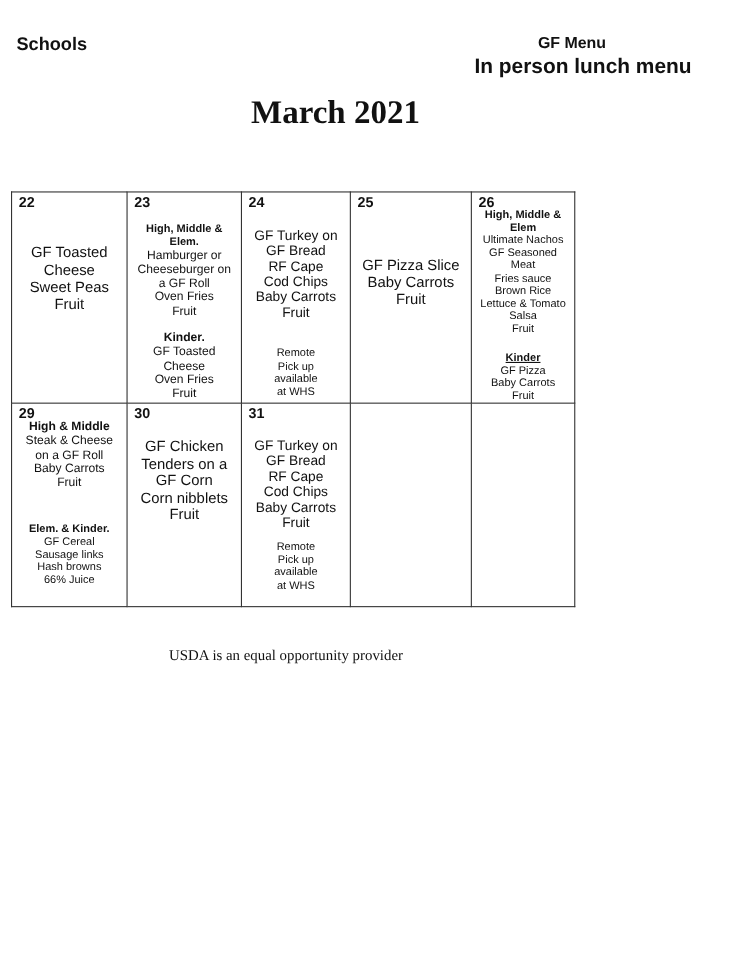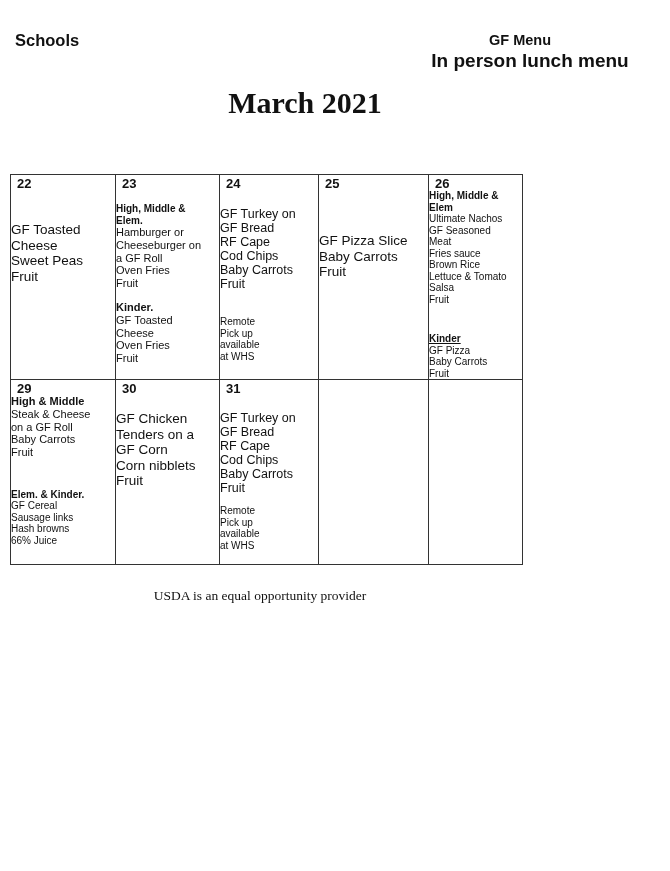--- a/index.html
+++ b/index.html
@@ -4,21 +4,21 @@
 <style>
   html, body { margin:0; padding:0; background:#ffffff; }
   body { width:670px; height:871px; position:relative; overflow:hidden; color:#111; font-family:"Liberation Sans", sans-serif; }
   .school { position:absolute; left:15px; top:30px; font-weight:bold; font-size:16.5px; line-height:21px; }
   .gfmenu { position:absolute; left:470px; top:32px; width:100px; text-align:center; font-weight:bold; font-size:14.5px; }
   .subtitle { position:absolute; left:420px; top:50px; width:220px; text-align:center; font-weight:bold; font-size:19px; }
   .month { position:absolute; left:200px; top:86px; width:210px; text-align:center; font-family:"Liberation Serif", serif; font-weight:bold; font-size:30px; }
   table.cal { position:absolute; left:10px; top:174px; border-collapse:collapse; table-layout:fixed; }
   table.cal td { border:1.3px solid #333; vertical-align:top; padding:0; position:relative; }
   .daynum { position:absolute; left:6px; top:1px; font-weight:bold; font-size:13px; }
-  .content { }
+  .content { text-align:center; }
   .big { font-size:13.5px; line-height:15.5px; }
   .med { font-size:11px; line-height:12.8px; }
   .small { font-size:10px; line-height:11.5px; }
   .b { font-weight:bold; }
   .line { display:block; }
   .footer { position:absolute; left:100px; top:588px; width:320px; text-align:center; font-family:"Liberation Serif", serif; font-size:13.5px; }
 </style>
 </head>
 <body>
 
@@ -115,21 +115,21 @@
         <div class="small">
           <span class="line">Ultimate Nachos</span>
           <span class="line">GF Seasoned</span>
           <span class="line">Meat</span>
           <span class="line">Fries sauce</span>
           <span class="line">Brown Rice</span>
           <span class="line">Lettuce &amp; Tomato</span>
           <span class="line">Salsa</span>
           <span class="line">Fruit</span>
         </div>
-        <div class="small b" style="margin-top:28px;text-decoration:underline;">
+        <div class="small b" style="margin-top:15px;text-decoration:underline;">
           <span class="line">Kinder</span>
         </div>
         <div class="small">
           <span class="line">GF Pizza</span>
           <span class="line">Baby Carrots</span>
           <span class="line">Fruit</span>
         </div>
       </div>
     </td>
   </tr>

